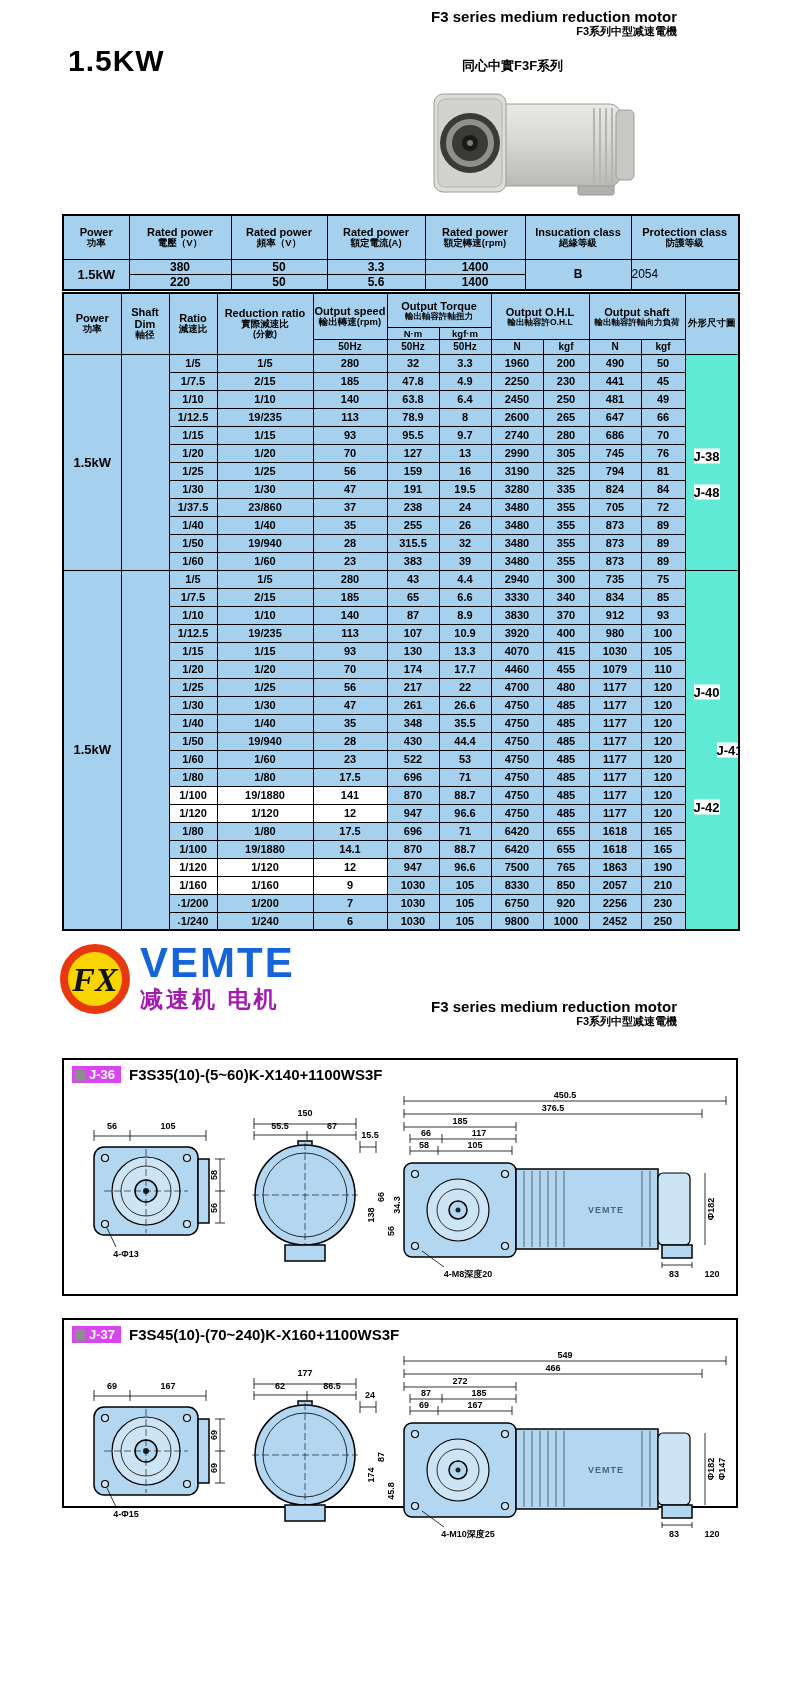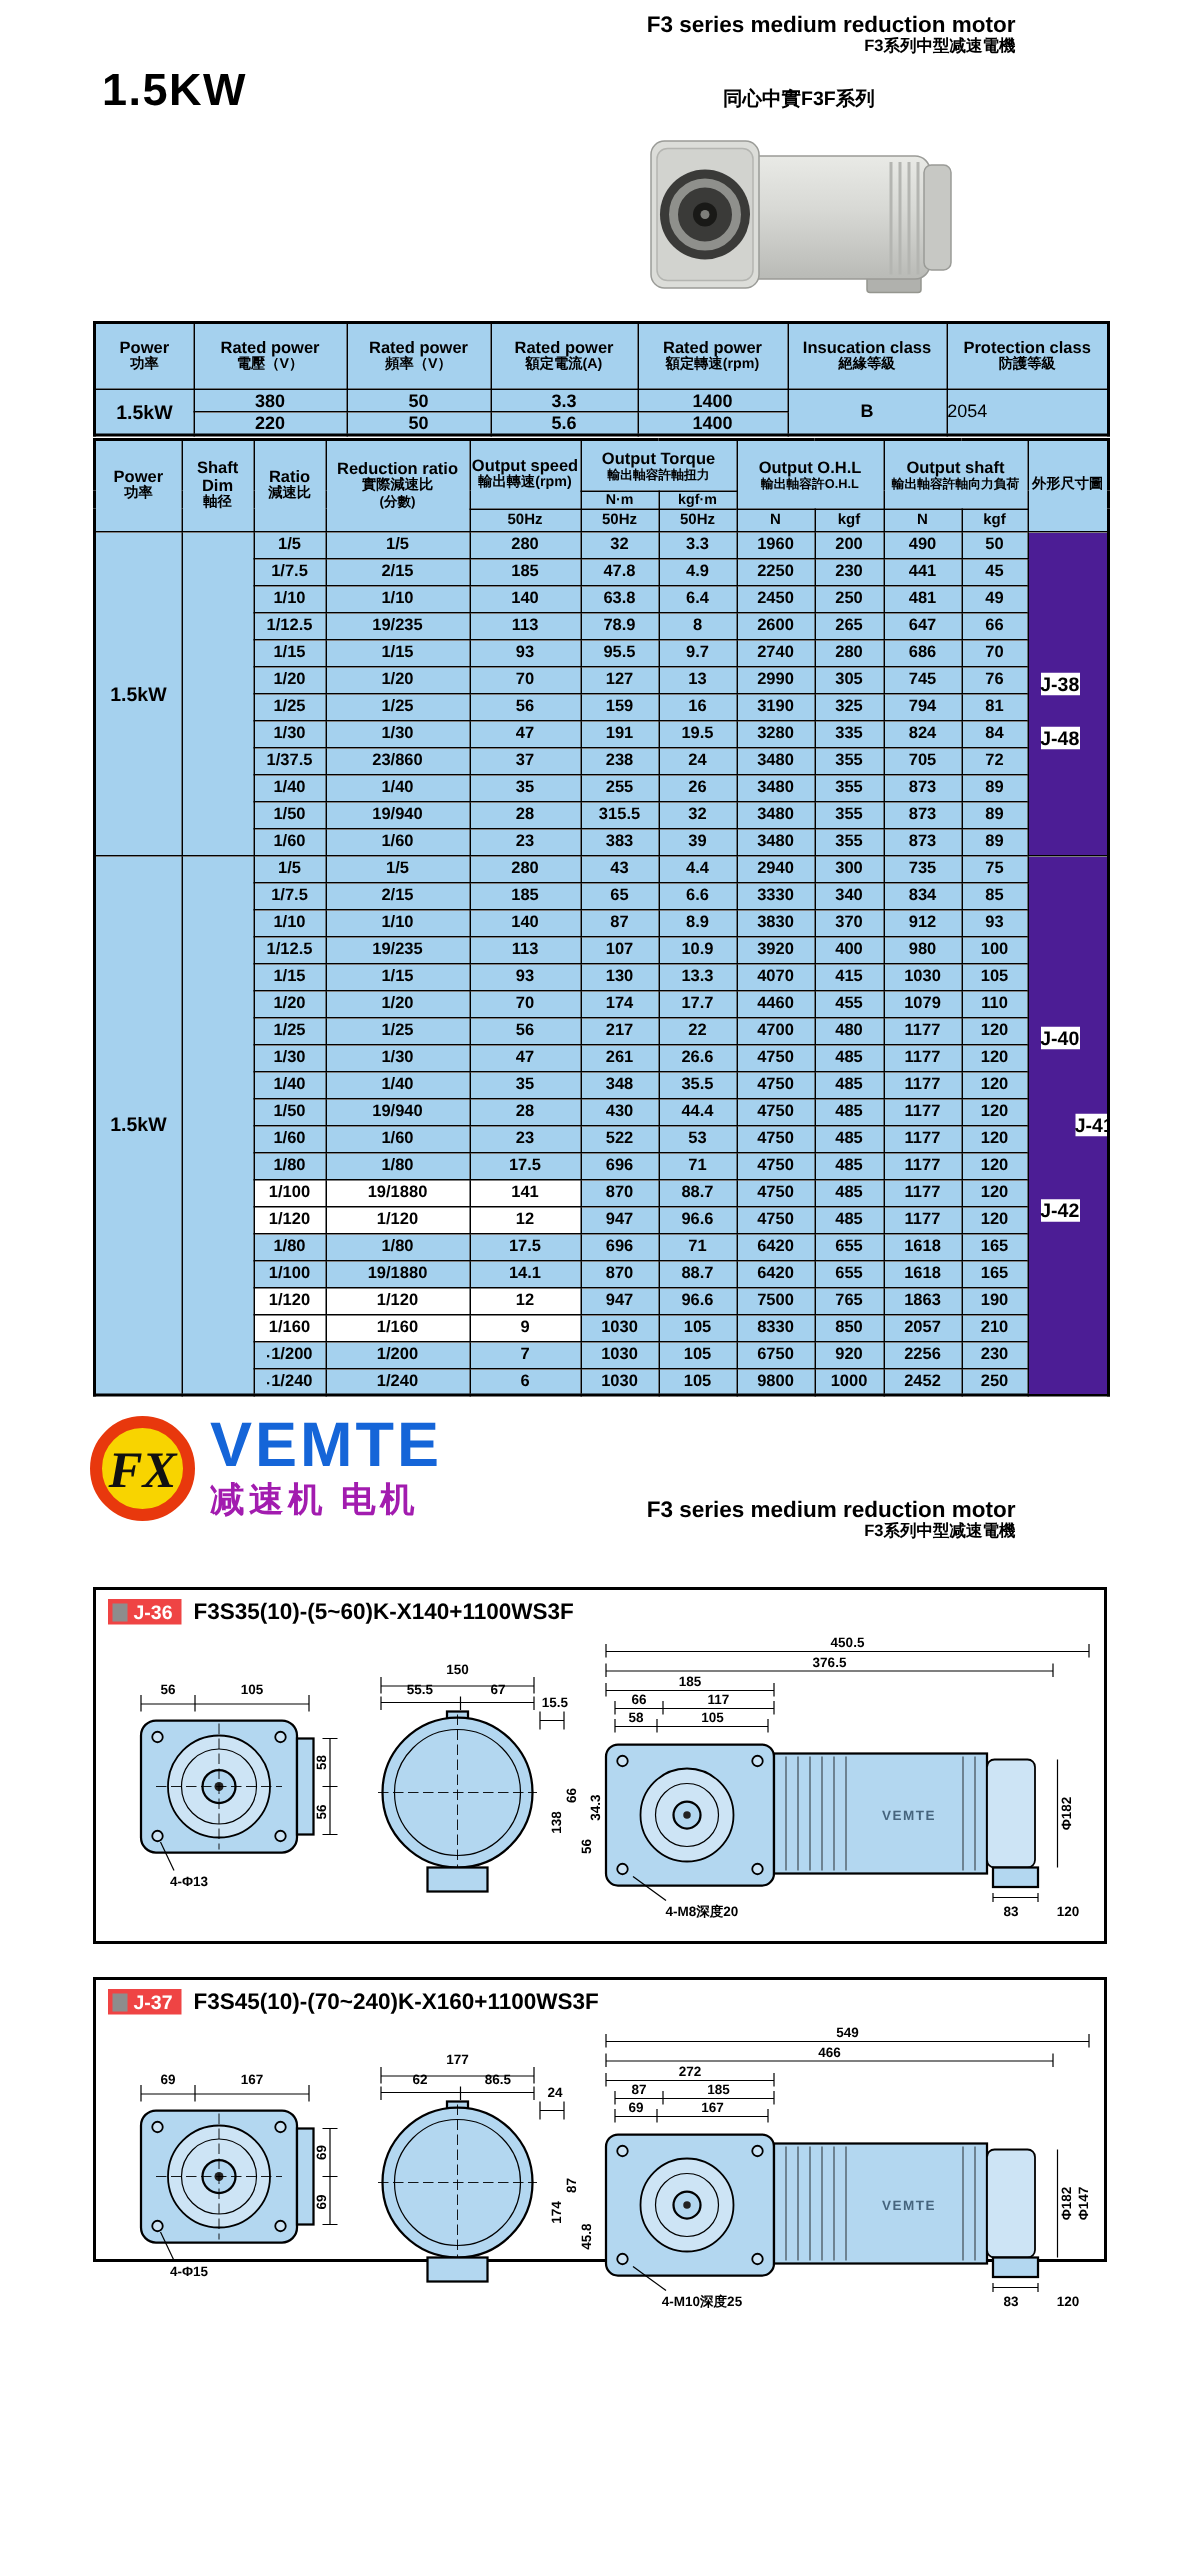--- a/index.html
+++ b/index.html
@@ -4,54 +4,54 @@
 <style>
 *{margin:0;padding:0;box-sizing:border-box}
 html,body{width:800px;height:1700px}
 body{position:relative;background:#fff;color:#000;font-family:"Liberation Sans",sans-serif;overflow:hidden}
 .abs{position:absolute}
 
 .titles{position:absolute;right:123px;text-align:right;line-height:1.15}
 .t-en{font-weight:bold;font-size:15px}
 .t-zh{font-weight:bold;font-size:11px}
 .power-big{position:absolute;left:68px;top:44px;font-size:30px;font-weight:bold;letter-spacing:1px}
-.series-note{position:absolute;left:482px;top:57px;font-size:13px;font-weight:bold}
+.series-note{position:absolute;left:462px;top:57px;font-size:13px;font-weight:bold}
 
 table{border-collapse:collapse;table-layout:fixed;position:absolute;left:62px;width:676px;border:2px solid #000}
 th,td{border:1px solid #000;background:#a5d1ee;text-align:center;vertical-align:middle;overflow:hidden;padding:0}
 .spec{top:214px}
 .spec th{height:44px}
 .spec td{height:14px;font-size:12px;font-weight:bold}
 .spec .pw{font-size:13px}
 .en{font-weight:bold;font-size:11px;line-height:1.1}
 .zh{font-weight:bold;font-size:9.5px;line-height:1.15}
 .zh2{font-weight:bold;font-size:9px;line-height:1.1}
 .prot{display:flex;justify-content:flex-start;font-size:12px;font-weight:normal}
 .ratio{top:292px}
 .ratio .h1 th{height:34px}
 .ratio .h2 th{height:12px;font-size:9.5px;font-weight:bold}
 .ratio .h3 th{height:15px;font-size:10px;font-weight:bold}
 .ratio td{height:18px;font-size:11px;font-weight:bold}
 .ratio .pcell{font-size:13px;font-weight:bold}
 .ratio .wcell{background:#fff}
-.ratio .jcol{background:#4c1d95;position:relative}
+.ratio .jcol{background:#5eead4;position:relative}
 .jlabel{position:absolute;left:8px;transform:translateY(-50%);font-weight:bold;font-size:13px;background:#fff;white-space:nowrap}
 .fmark{font-size:6px;vertical-align:baseline;margin-right:1px}
 .zh-sm{font-weight:bold;font-size:8.5px;line-height:1.1}
 
 .logo{position:absolute;left:58px;top:942px;display:flex;align-items:flex-start;gap:8px}
 .logo-texts{display:flex;flex-direction:column;line-height:1}
 .logo-name{font-size:42px;font-weight:bold;color:#1565d8;letter-spacing:2px}
 .logo-sub{font-size:23px;font-weight:bold;color:#a21caf;letter-spacing:3px;margin-top:4px}
 
 .dbox{position:absolute;left:62px;width:676px;border:2px solid #000;background:#fff}
 .dbox1{top:1058px;height:238px}
 .dbox2{top:1318px;height:190px}
 .dheader{display:flex;align-items:center;gap:8px;margin:6px 0 0 8px}
-.jcode{display:inline-block;background:#ef4444;color:#fff;font-weight:bold;font-size:13px;padding:1px 6px 1px 17px;position:relative}
+.jcode{display:inline-block;background:#d946ef;color:#fff;font-weight:bold;font-size:13px;padding:1px 6px 1px 17px;position:relative}
 .jcode::before{content:"";position:absolute;left:3px;top:3px;width:10px;height:12px;background:#8d8d8d}
 .dmodel{font-size:15px;font-weight:bold}
 svg{display:block}
 
 .bf{fill:#b3d7f0;stroke:#000;stroke-width:1.5}
 .bf2{fill:#cde4f5;stroke:#000;stroke-width:1.2}
 .lnn{stroke:#000;stroke-width:.8;fill:none}
 .cross{stroke:#000;stroke-width:.6;stroke-dasharray:7 3;fill:none}
 .rib{stroke:#000;stroke-width:.7;opacity:.75}
 .dt{font:bold 9px "Liberation Sans",sans-serif;fill:#000;text-anchor:middle}

